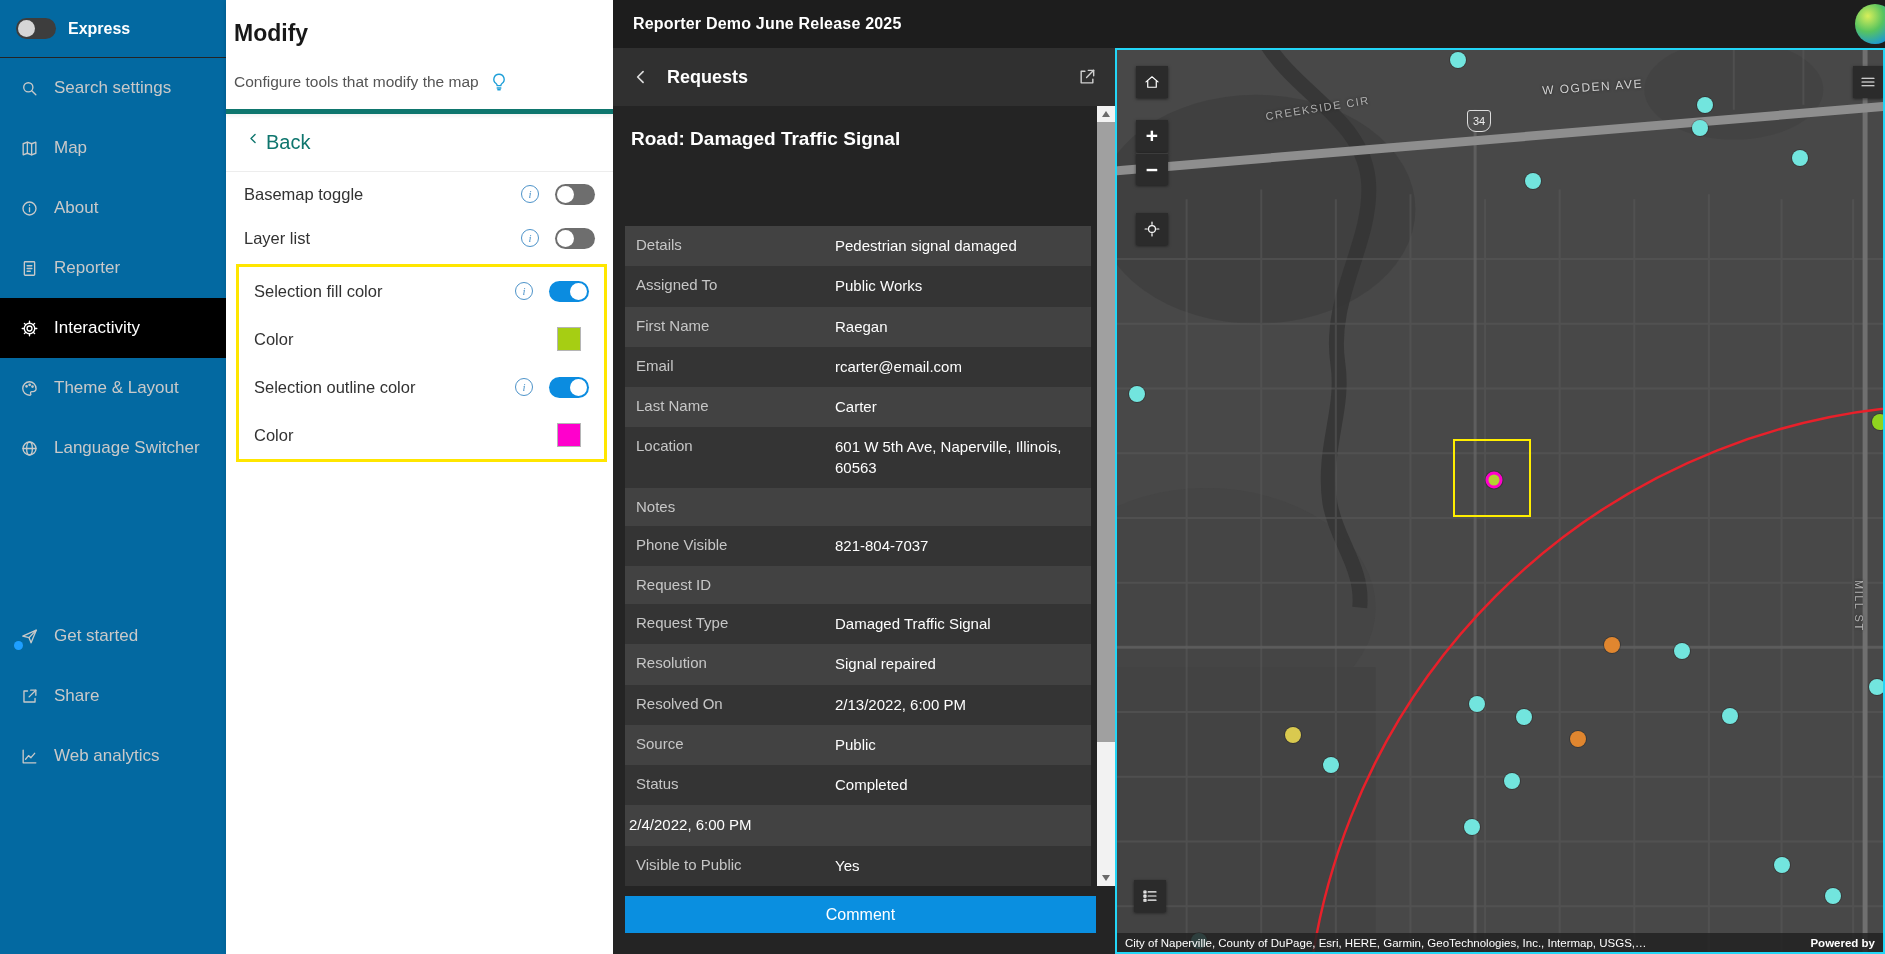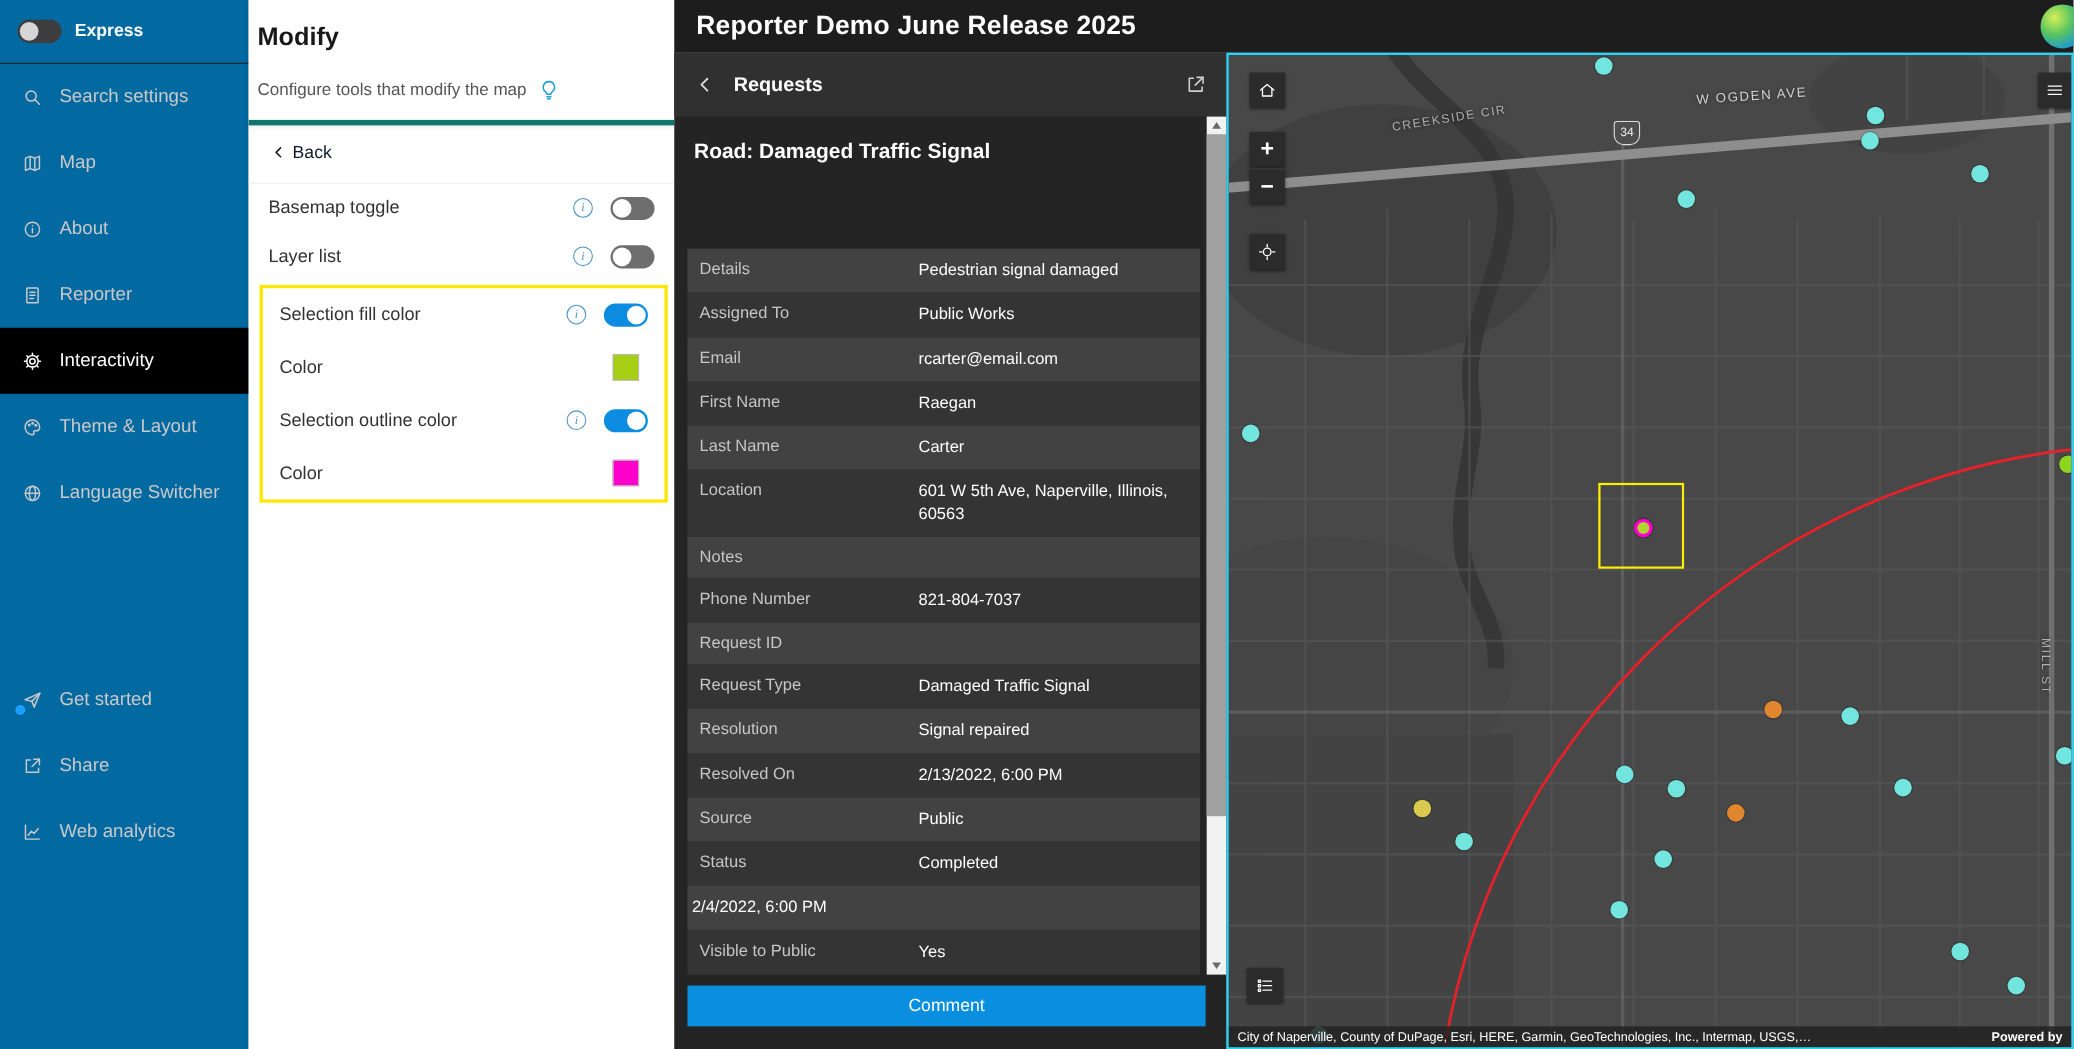--- a/index.html
+++ b/index.html
@@ -22,38 +22,38 @@
   .badge { position:absolute; left:-5px; bottom:-4px; width:9px; height:9px; border-radius:50%; background:#1e9fff; }
   #sidebar-footer { position:absolute; top:606px; left:0; right:0; }
 
   
   .config-panel { position:absolute; left:226px; top:0; width:387px; height:954px; background:#fff; color:#2e2e2e; box-shadow:2px 0 6px rgba(0,0,0,.25); }
   .config-header { padding:20px 8px 16px; border-bottom:5px solid #0f766e; box-shadow:0 2px 4px rgba(0,0,0,.06); }
   .config-header h1 { margin:0 0 24px; font-size:23px; font-weight:bold; color:#181818; }
   .config-subrow { display:flex; align-items:center; gap:9px; color:#555; font-size:15.5px; }
   .bulb-wrap { width:22px; height:22px; color:#1e9fd8; }
   .bulb-wrap .ico { width:22px; height:22px; stroke-width:1.5; }
-  .back-row { display:flex; gap:5px; padding:17px 20px; font-size:16px; color:#0f172a; border-bottom:1px solid #ededed; cursor:pointer; }
+  .back-row { display:flex; gap:5px; padding:17px 20px; font-size:20px; color:#0f766e; border-bottom:1px solid #ededed; cursor:pointer; }
   .back-row .ico { width:15px; height:15px; stroke-width:2.2; }
   .setting-row { display:flex; align-items:center; height:44px; padding:0 18px; font-size:16.5px; color:#323232; }
   .set-label { flex:1; }
   .info-ico { width:18px; height:18px; border:1.5px solid #4d93c9; border-radius:50%; color:#4d93c9; font-size:11px; font-style:italic; font-family:"Liberation Serif", serif; display:flex; align-items:center; justify-content:center; margin-right:16px; cursor:pointer; }
   .switch { width:40px; height:21px; border-radius:11px; position:relative; flex:0 0 auto; cursor:pointer; }
   .switch.off { background:#6e6e6e; }
   .switch.on  { background:#0b8ce0; }
   .sw-knob { position:absolute; top:2px; width:17px; height:17px; border-radius:50%; background:#fff; }
   .switch.off .sw-knob { left:2px; }
   .switch.on  .sw-knob { right:2px; }
   .swatch { width:24px; height:24px; border:1px solid #b5b5b5; margin-right:8px; cursor:pointer; }
   .highlight-box { margin:4px 6px 0 10px; border:3px solid #ffe600; }
   .highlight-box .setting-row { height:48px; padding:0 15px; }
 
   
   .app-header { position:absolute; left:613px; top:0; width:1272px; height:48px; background:#1d1d1d; color:#fff; display:flex; align-items:center; padding-left:20px; overflow:hidden; }
-  .app-title { font-size:24px; font-weight:bold; letter-spacing:.2px; }
+  .app-title { font-size:16px; font-weight:bold; letter-spacing:.2px; }
   .globe { position:absolute; right:-10px; top:4px; width:40px; height:40px; border-radius:50%;
            background:radial-gradient(circle at 32% 30%, #d8ef5a, #58c45f 40%, #1f9bcd 75%, #146d9b); }
 
   
   .detail-panel { position:absolute; left:613px; top:48px; width:502px; height:906px; background:#242424; color:#eee; }
   .requests-bar { height:58px; background:#303030; display:flex; align-items:center; gap:16px; padding:0 18px; }
   .requests-bar .chev { width:20px; height:20px; color:#dcdcdc; cursor:pointer; }
   .requests-bar .chev .ico { width:20px; height:20px; stroke-width:2; }
   .panel-title { flex:1; font-size:18px; font-weight:bold; color:#fff; }
   .export-ic { width:20px; height:20px; color:#d0d0d0; cursor:pointer; }
@@ -299,41 +299,41 @@
   <div id="fields-table">
       <div class="field-row">
         <div class="f-label">Details</div>
         <div class="f-value">Pedestrian signal damaged</div>
       </div>
       <div class="field-row">
         <div class="f-label">Assigned To</div>
         <div class="f-value">Public Works</div>
       </div>
       <div class="field-row">
+        <div class="f-label">First Name</div>
+        <div class="f-value">Raegan</div>
+      </div>
+      <div class="field-row">
         <div class="f-label">Email</div>
         <div class="f-value">rcarter@email.com</div>
       </div>
       <div class="field-row">
-        <div class="f-label">First Name</div>
-        <div class="f-value">Raegan</div>
-      </div>
-      <div class="field-row">
         <div class="f-label">Last Name</div>
         <div class="f-value">Carter</div>
       </div>
       <div class="field-row">
         <div class="f-label">Location</div>
         <div class="f-value">601 W 5th Ave, Naperville, Illinois, 60563</div>
       </div>
       <div class="field-row">
         <div class="f-label">Notes</div>
         <div class="f-value"></div>
       </div>
       <div class="field-row">
-        <div class="f-label">Phone Number</div>
+        <div class="f-label">Phone Visible</div>
         <div class="f-value">821-804-7037</div>
       </div>
       <div class="field-row">
         <div class="f-label">Request ID</div>
         <div class="f-value"></div>
       </div>
       <div class="field-row">
         <div class="f-label">Request Type</div>
         <div class="f-value">Damaged Traffic Signal</div>
       </div>

